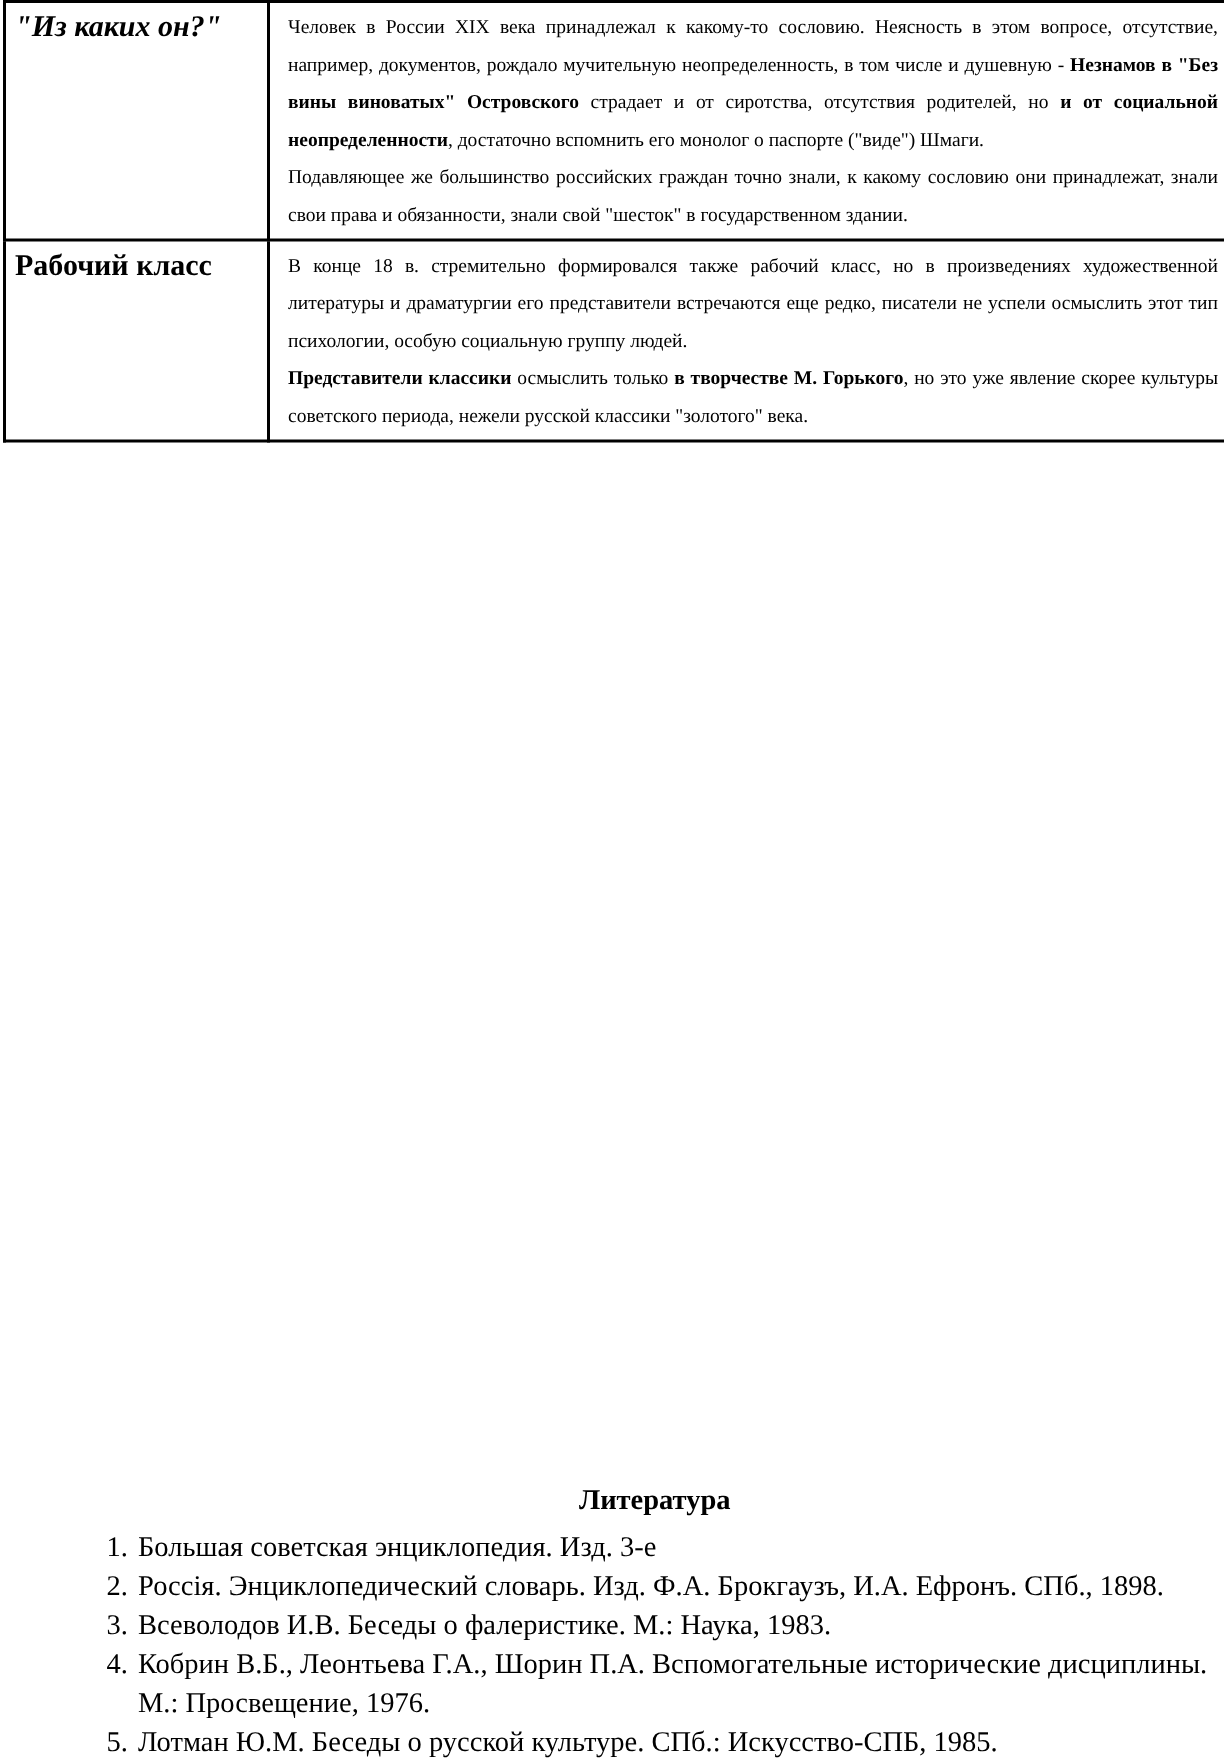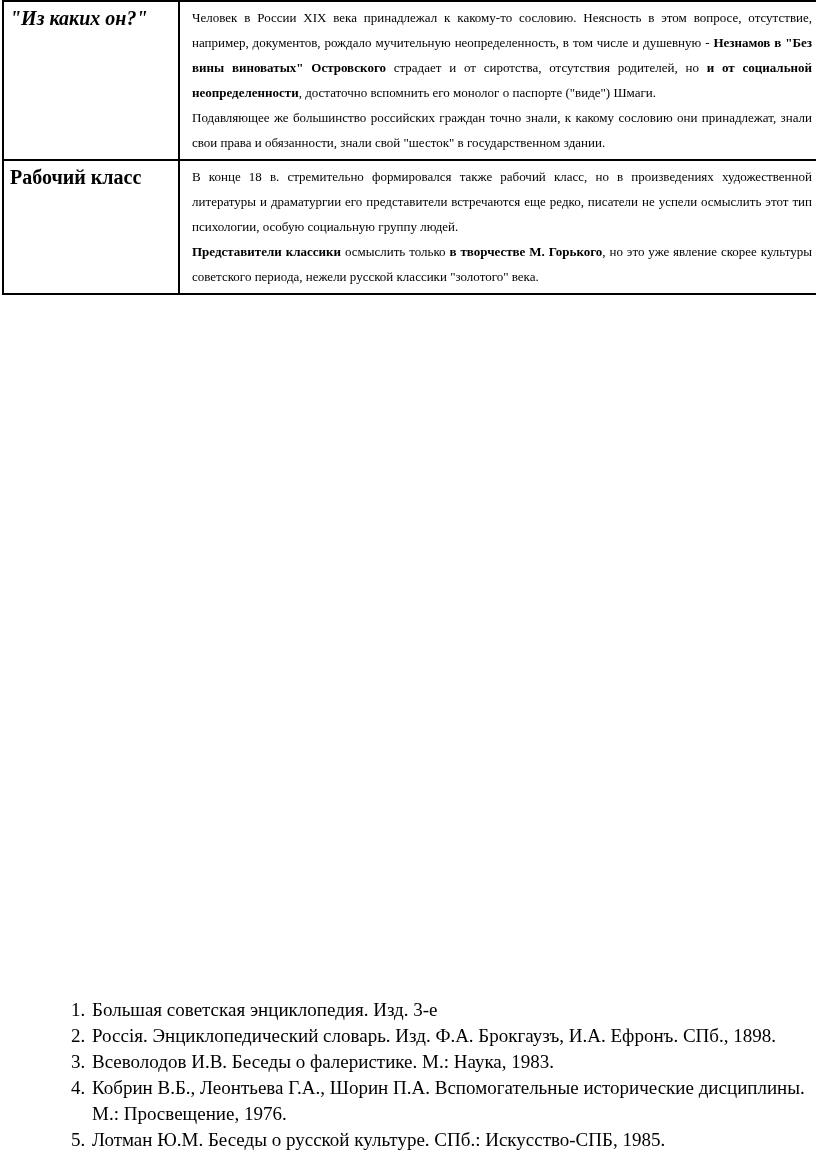--- a/index.html
+++ b/index.html
@@ -85,20 +85,21 @@
       </td>
       <td class="content-cell">
         <p><span>В конце 18 в. стремительно формировался также рабочий класс, но в произведениях художественной литературы и драматургии его представители встречаются еще редко, писатели не успели осмыслить этот тип психологии, особую социальную группу людей.</span></p>
         <p><span class="b">Представители классики</span><span> осмыслить только </span><span class="b">в творчестве М. Горького</span><span>, но это уже явление скорее культуры советского периода, нежели русской классики "золотого" века.</span></p>
       </td>
     </tr>
   </tbody>
     </table>
 
   <div class="lit-section">
+    <div class="lit-heading">Литература</div>
     <ol class="lit-list">
       <li>Большая советская энциклопедия. Изд. 3-е</li>
       <li>Россія. Энциклопедический словарь. Изд. Ф.А. Брокгаузъ, И.А. Ефронъ. СПб., 1898.</li>
       <li>Всеволодов И.В. Беседы о фалеристике. М.: Наука, 1983.</li>
       <li>Кобрин В.Б., Леонтьева Г.А., Шорин П.А. Вспомогательные исторические дисциплины. М.: Просвещение, 1976.</li>
       <li>Лотман Ю.М. Беседы о русской культуре. СПб.: Искусство-СПБ, 1985.</li>
     </ol>
   </div>
 
 </div>

